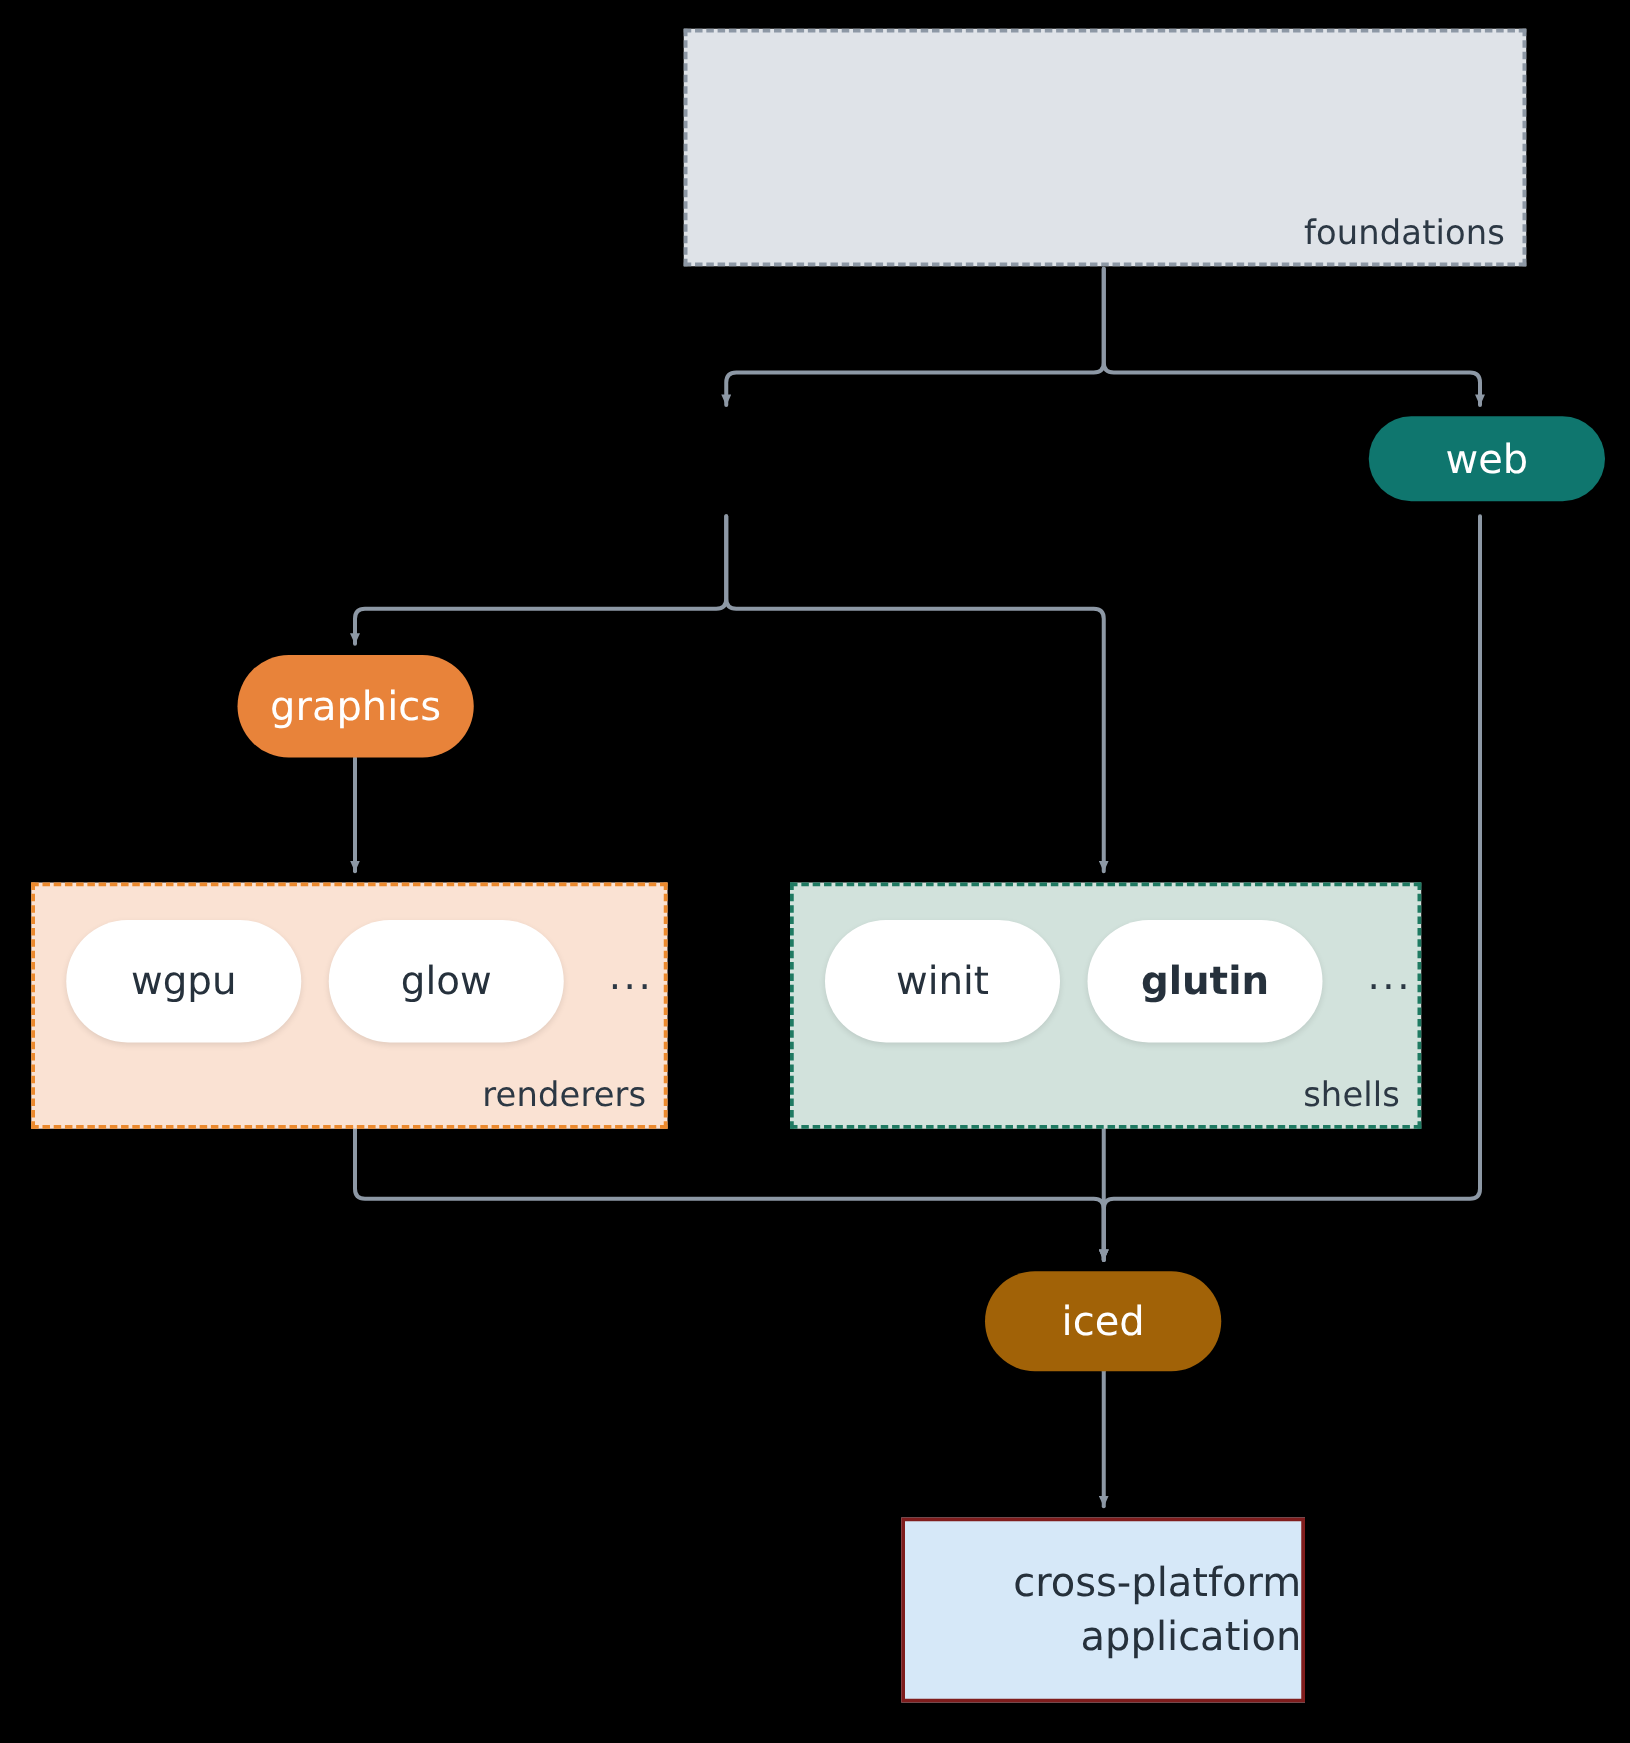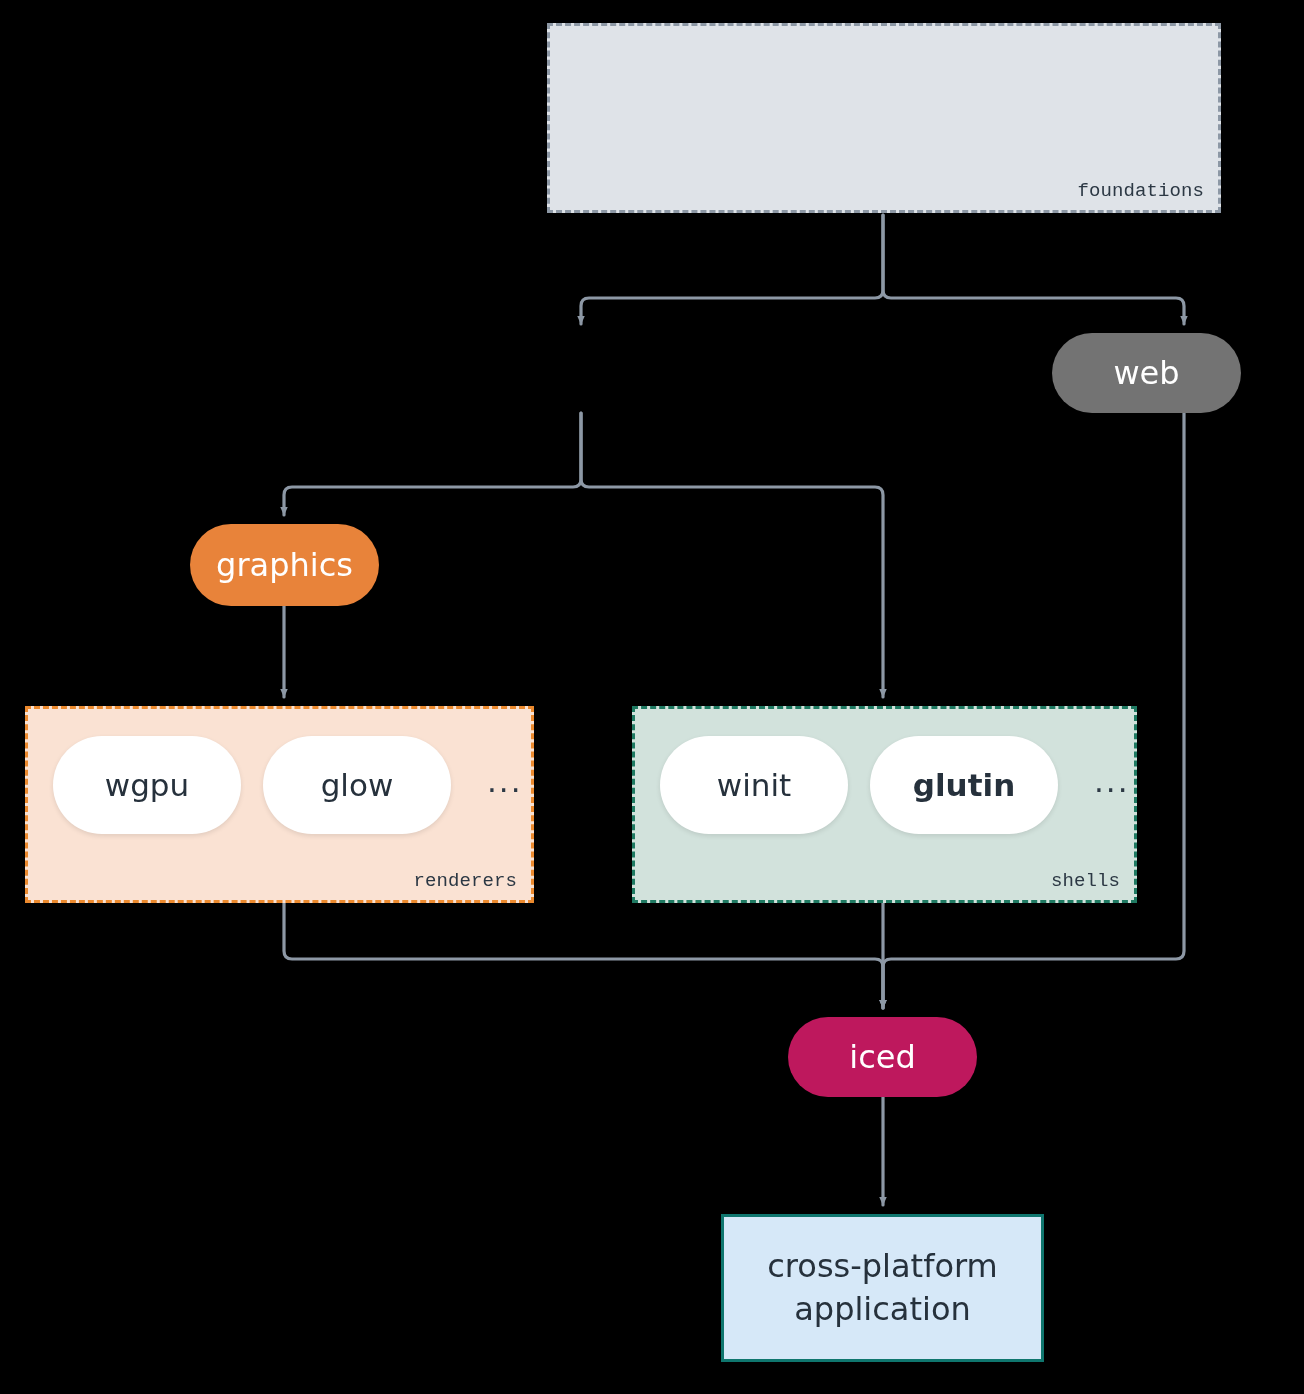--- a/index.html
+++ b/index.html
@@ -35,25 +35,24 @@
   }
   .cluster-pills {
     position: absolute;
     display: flex;
     align-items: center;
   }
   .cluster-label {
     position: absolute;
     right: 14px;
     bottom: 8px;
-    font-size: 19px;
+    font-size: 27px;
     color: #2c3844;
     white-space: nowrap;
     letter-spacing: 0.1px;
-    font-family: Liberation Mono, monospace;
   }
 
   #cluster-foundations {
     left: 547px;
     top: 23px;
     width: 674px;
     height: 190px;
     background: #dfe3e8;
     border-color: #8d98a5;
   }
@@ -104,45 +103,45 @@
     justify-content: center;
     color: #ffffff;
     font-size: 32px;
     white-space: nowrap;
   }
   #node-native {
     left: 488px; top: 333px; width: 189px; height: 80px;
     background: #6257ef;
   }
   #node-web {
-    left: 1052px; top: 333px; width: 189px; height: 80px;
-    background: #737373;
+    left: 1095px; top: 333px; width: 189px; height: 68px;
+    background: #0f766e;
   }
   #node-graphics {
     left: 190px; top: 524px; width: 189px; height: 82px;
     background: #e8833a;
   }
   #node-iced {
     left: 788px; top: 1017px; width: 189px; height: 80px;
-    background: #be185d;
+    background: #a16207;
   }
 
   
   #node-app {
     position: absolute;
     left: 721px;
     top: 1214px;
     width: 323px;
     height: 148px;
     box-sizing: border-box;
     background: #d6e8f8;
-    border: 3px solid #0f766e;
+    border: 3px solid #7f1d1d;
     display: flex;
     flex-direction: column;
-    align-items: center;
+    align-items: flex-end;
     justify-content: center;
     color: #26313c;
     font-size: 32px;
     line-height: 1.35;
     text-align: center;
   }
 </style>
 </head>
 <body>
 

